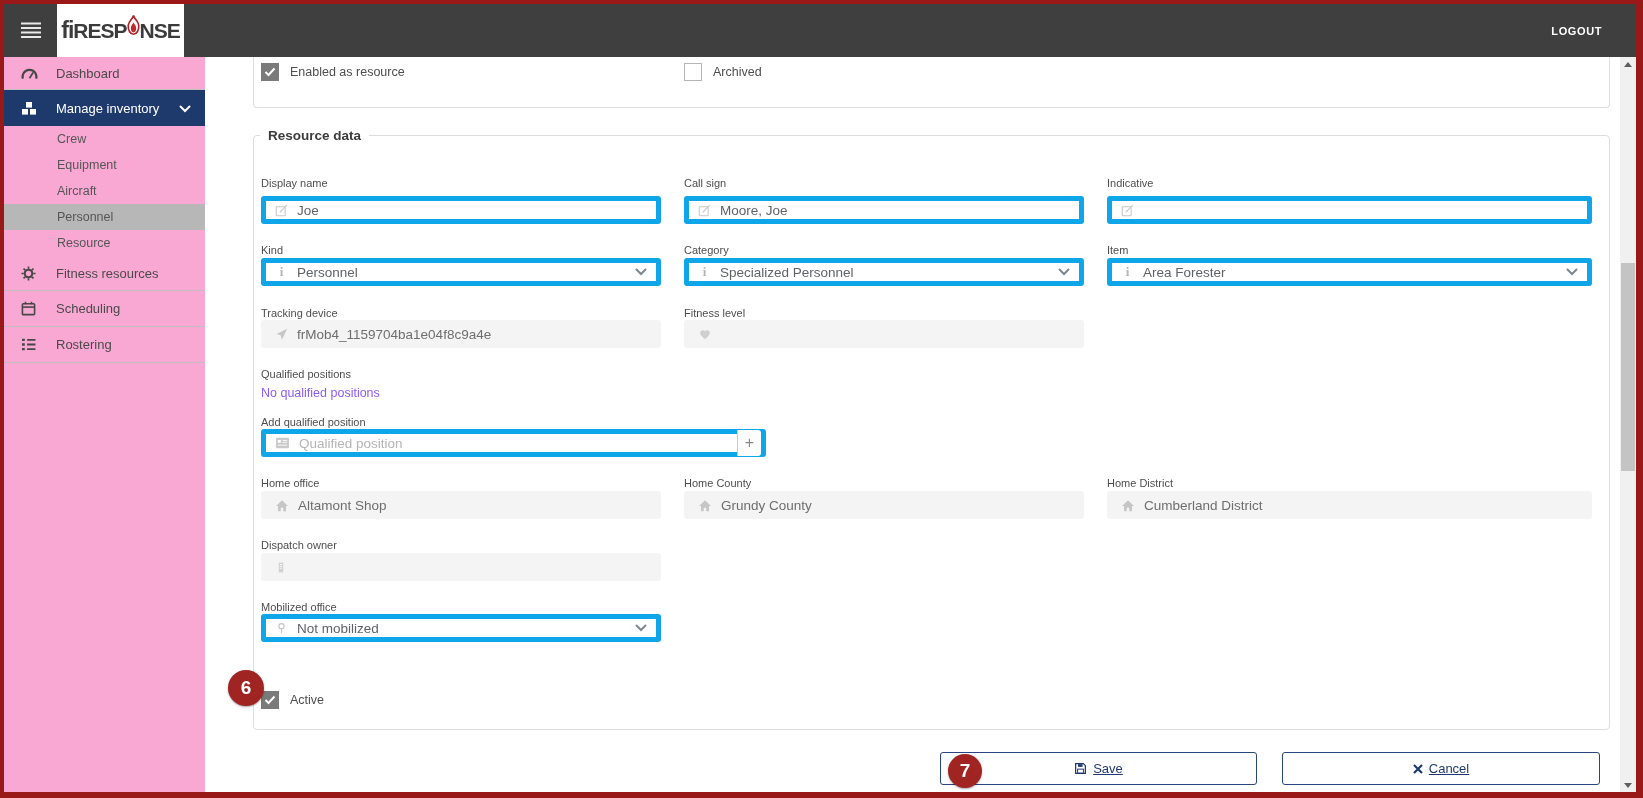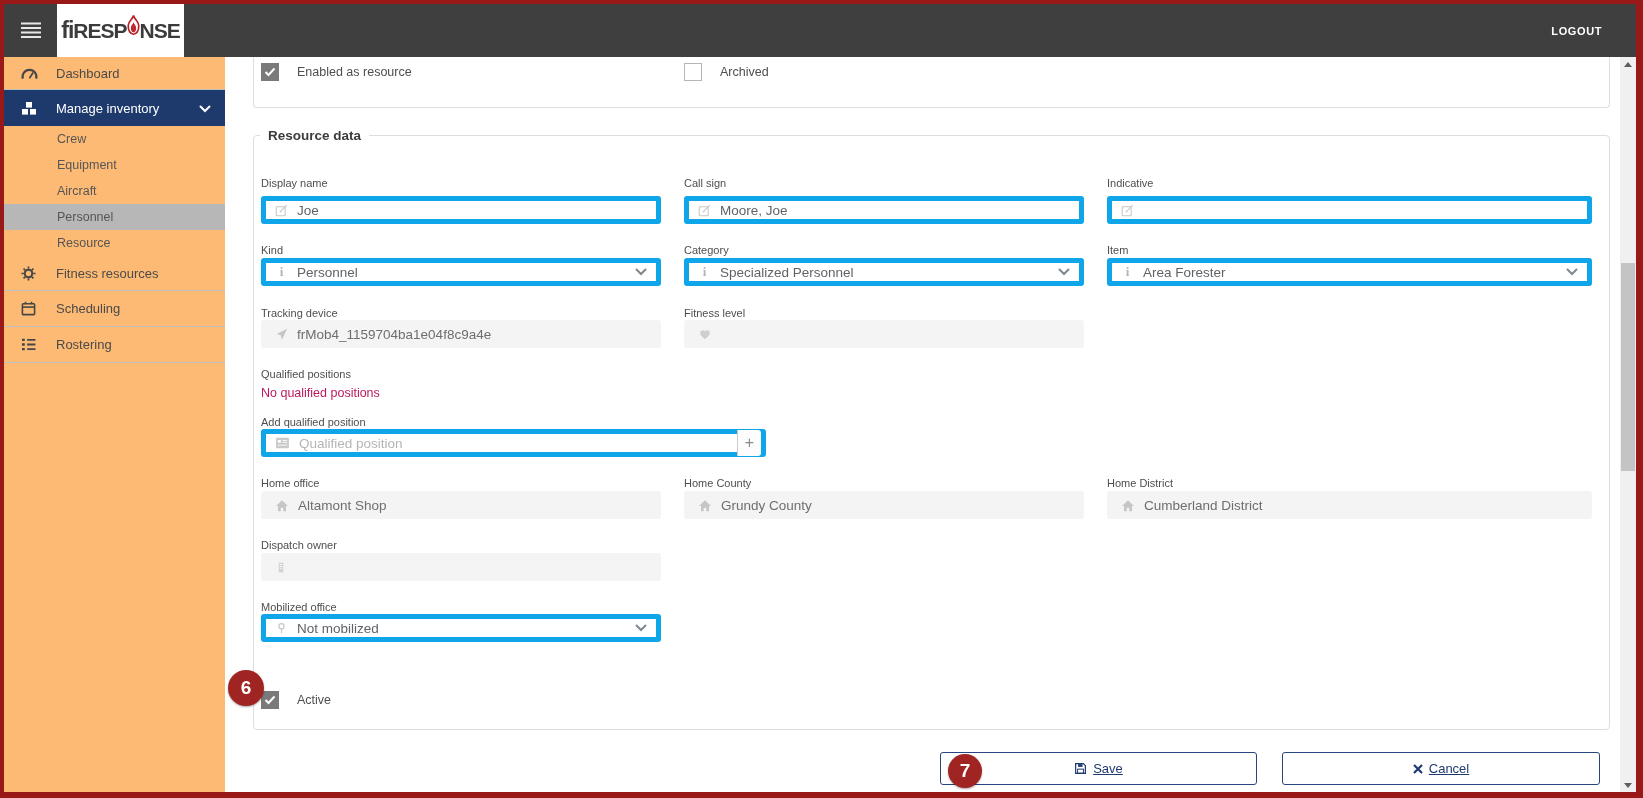--- a/index.html
+++ b/index.html
@@ -10,48 +10,48 @@
   
   .header { position:absolute; left:0; top:0; width:100%; height:53px; background:#3f3f3f; }
   .hamburger { position:absolute; left:16px; top:18px; width:22px; height:17px; cursor:pointer; background:none; border:none; padding:0; }
   .logo-box { position:absolute; left:53px; top:0; width:127px; height:53px; background:#ffffff; display:flex; align-items:center; justify-content:center; }
   .logo-fi { font-size:23px; font-weight:700; color:#3b3b3b; letter-spacing:-1px; }
   .logo-caps { font-size:21px; font-weight:700; color:#3b3b3b; letter-spacing:-1px; }
   .logo-flame { margin:0 -1px; transform:translateY(-5px); }
   .logout-btn { position:absolute; right:28px; top:0; height:53px; display:flex; align-items:center; background:none; border:none; color:#ffffff; font-size:11px; font-weight:700; letter-spacing:0.6px; cursor:pointer; font-family:inherit; }
 
   
-  .sidebar { position:absolute; left:0; top:53px; width:221px; height:735px; background:#fdba74; }
+  .sidebar { position:absolute; left:0; top:53px; width:201px; height:735px; background:#f9a8d4; }
   .side-item { position:relative; display:flex; align-items:center; height:34px; cursor:pointer; }
   .side-item .s-icon { position:absolute; left:17px; width:18px; display:flex; }
   .side-item .s-label { position:absolute; left:52px; font-size:13px; color:#4a4a4a; }
   .side-item.divider { border-bottom:1px solid #bfbfbf; }
   .side-item.active { background:#1e3a6d; height:36px; }
   .side-item.active .s-label { color:#ffffff; font-weight:400; }
   .side-sub { position:relative; display:flex; align-items:center; height:26px; cursor:pointer; }
   .side-sub .s-label { position:absolute; left:53px; font-size:12.5px; color:#565656; }
   .side-sub.selected { background:#b7b7b7; }
   .side-chevron { position:absolute; right:14px; }
 
   
   .content { position:absolute; left:221px; top:53px; width:1395px; height:735px; background:#fff; }
   .top-card { position:absolute; left:28px; top:0; width:1357px; height:51px;
               border-left:1px solid #dedede; border-right:1px solid #dedede; border-bottom:1px solid #dedede;
               border-radius:0 0 4px 4px; background:#fff; }
-  .cb-row { position:absolute; display:flex; align-items:center; gap:18px; }
+  .cb-row { position:absolute; display:flex; align-items:center; gap:11px; }
   .cb { width:18px; height:18px; border:1px solid #b5b5b5; background:#fff; display:flex; align-items:center; justify-content:center; cursor:pointer; flex:0 0 auto; }
   .cb.checked { background:#7a7a7a; border-color:#7a7a7a; }
   .cb-label { font-size:12.5px; color:#4e4e4e; }
 
   fieldset.res-data { position:absolute; left:28px; top:71px; width:1357px; height:602px; margin:0; padding:0;
               border:1px solid #dedede; border-radius:4px; }
   fieldset.res-data legend { margin-left:6px; padding:0 8px; font-size:13.5px; font-weight:700; color:#3c3c3c; }
 
   .lbl { position:absolute; font-size:11px; color:#4e4e4e; }
-  .note { position:absolute; font-size:12.5px; color:#be185d; }
+  .note { position:absolute; font-size:12.5px; color:#8b5cf6; }
   .field { position:absolute; height:28px; border:5px solid #0ea5e9; border-radius:3px; background:#fff;
            display:flex; align-items:center; padding:0 9px; gap:9px; font-size:13.5px; color:#5f6368; }
   .field.select { cursor:pointer; }
   .field.disabled { background:#f4f4f4; border-color:#f4f4f4; color:#6e6e6e; }
   .field .chev { margin-left:auto; }
   .field input { flex:1; border:none; outline:none; background:transparent; font-family:inherit; font-size:13.5px; color:#5f6368; padding:0; min-width:0; }
   .field input::placeholder { color:#b5b5b5; }
   .info-i { font-family:"Liberation Serif", serif; font-weight:700; font-size:13px; color:#b5b5b5; width:13px; text-align:center; }
   .plus-btn { margin-left:auto; width:24px; height:26px; border:none; border-left:1px solid #cbcbcb; background:#fdfdfd;
               color:#8a8a8a; font-size:16px; line-height:1; cursor:pointer; border-radius:0 3px 3px 0; font-family:inherit; }

